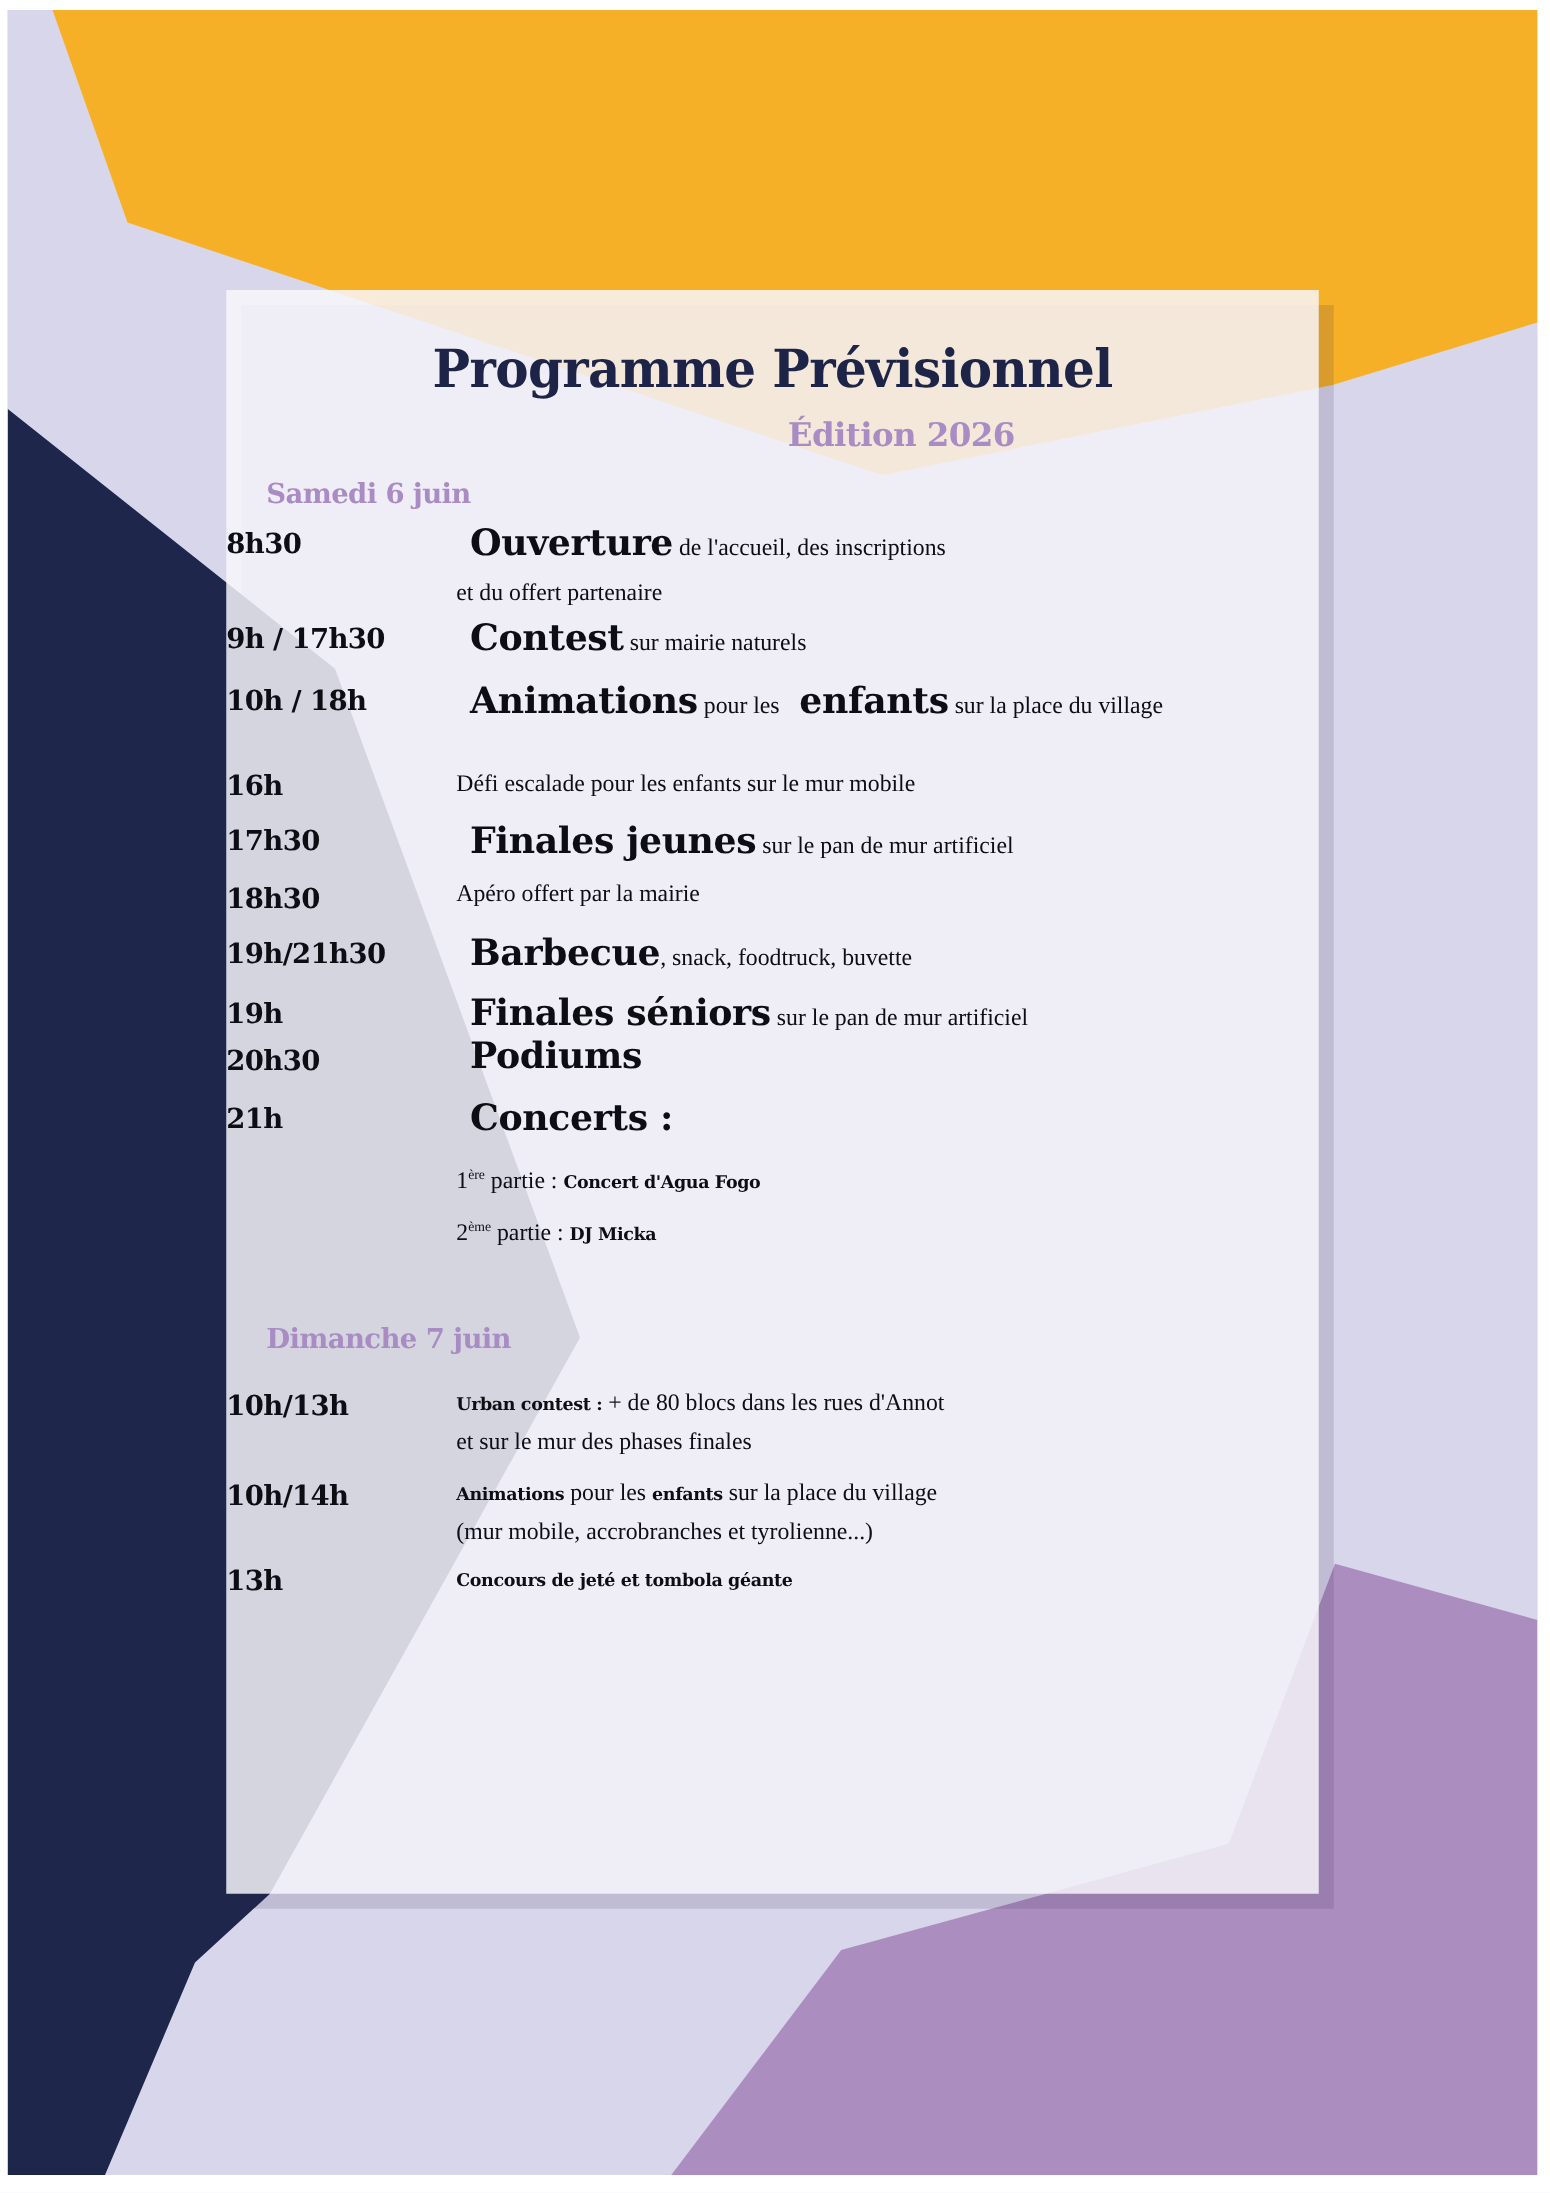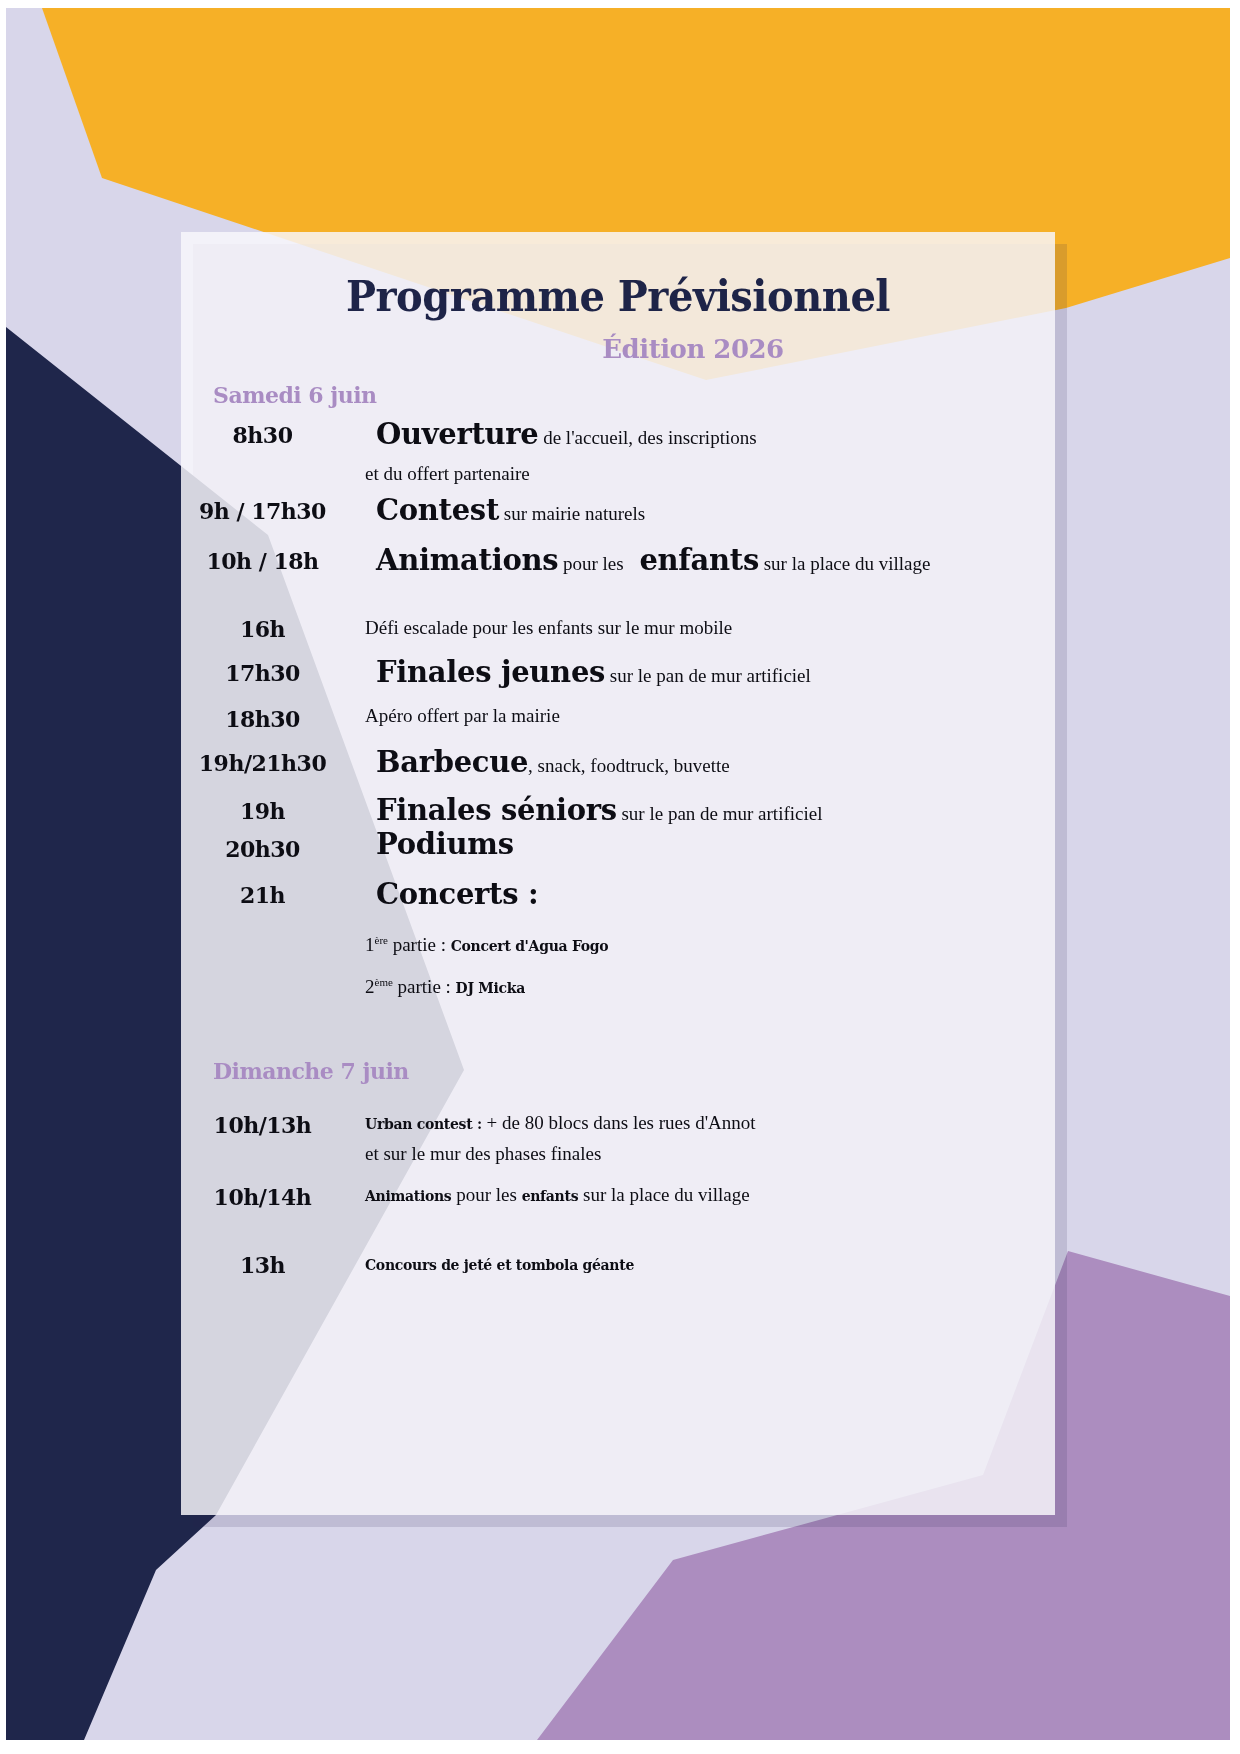--- a/index.html
+++ b/index.html
@@ -2,24 +2,24 @@
 <html><head>
 <meta charset="utf-8">
 <style>
   html, body { margin: 0; padding: 0; background: #ffffff; }
   body { width: 1240px; height: 1754px; position: relative; overflow: hidden; }
   #page { position: absolute; left: 6px; top: 8px; width: 1224px; height: 1732px; overflow: hidden; background: #d8d6ea; }
   #bg { position: absolute; left: 0; top: 0; }
   #card-shadow { position: absolute; left: 187px; top: 236px; width: 874px; height: 1283px; background: rgba(40,36,80,0.14); }
   #card { position: absolute; left: 175px; top: 224px; width: 874px; height: 1283px; background: rgba(248,247,252,0.84); }
   .title { position: absolute; left: 0; width: 874px; top: 40px; text-align: center; font-family: "DejaVu Serif", serif; font-weight: bold; font-size: 40px; color: #1e2448; letter-spacing: -0.5px; transform: scaleY(1.05); }
-  .subtitle { position: absolute; left: 0; width: 1024px; top: 102px; text-align: center; font-family: "DejaVu Serif", serif; font-weight: bold; font-size: 26px; color: #a98cc3; letter-spacing: -0.5px; }
+  .subtitle { position: absolute; left: 0; width: 1024px; top: 102px; text-align: center; font-family: "DejaVu Serif", serif; font-weight: bold; font-size: 26px; color: #a98cc3; letter-spacing: -0.5px; padding-left: 28px; }
   .day { position: absolute; left: 12px; font-family: "DejaVu Serif", serif; font-weight: bold; font-size: 22px; color: #a98cc3; letter-spacing: -0.5px; margin-left: 20px; }
   .row { position: absolute; left: 0; width: 874px; }
-  .time { position: absolute; left: 0; width: 163px; text-align: center; font-family: "DejaVu Serif", serif; font-weight: bold; font-size: 22px; color: #0d0d14; letter-spacing: -0.5px; white-space: nowrap; }
+  .time { position: absolute; left: 0; width: 163px; text-align: left; font-family: "DejaVu Serif", serif; font-weight: bold; font-size: 22px; color: #0d0d14; letter-spacing: -0.5px; white-space: nowrap; }
   .desc { position: absolute; left: 184px; font-family: "Liberation Serif", serif; font-size: 19px; color: #0d0d14; white-space: nowrap; line-height: 32px; }
   .desc b { font-family: "DejaVu Serif", serif; font-weight: bold; font-size: 29px; letter-spacing: -0.3px; margin-left: 11px; }
   .desc .sm-b { font-family: "DejaVu Serif", serif; font-weight: bold; font-size: 14px; letter-spacing: -0.3px; }
   .desc sup { font-size: 11px; vertical-align: 7px; }
   .line2 { display: block; }
 </style>
 </head>
 <body>
 
 <div id="page">
@@ -128,20 +128,21 @@
       <div class="desc" style="top:-4px; line-height:30px">
         <span class="sm-b">Urban contest :</span><span> + de 80 blocs dans les rues d'Annot</span>
         <span class="line2">et sur le mur des phases finales</span>
       </div>
     </div>
 
     <div class="row" style="top:952px">
       <div class="time">10h/14h</div>
       <div class="desc" style="top:-4px; line-height:30px">
         <span class="sm-b">Animations</span><span> pour les </span><span class="sm-b">enfants</span><span> sur la place du village</span>
+        <span class="line2">(mur mobile, accrobranches et tyrolienne...)</span>
       </div>
     </div>
 
     <div class="row" style="top:1020px">
       <div class="time">13h</div>
       <div class="desc" style="top:-4px">
         <span class="sm-b">Concours de jeté et tombola géante</span>
       </div>
     </div>
   </div>

